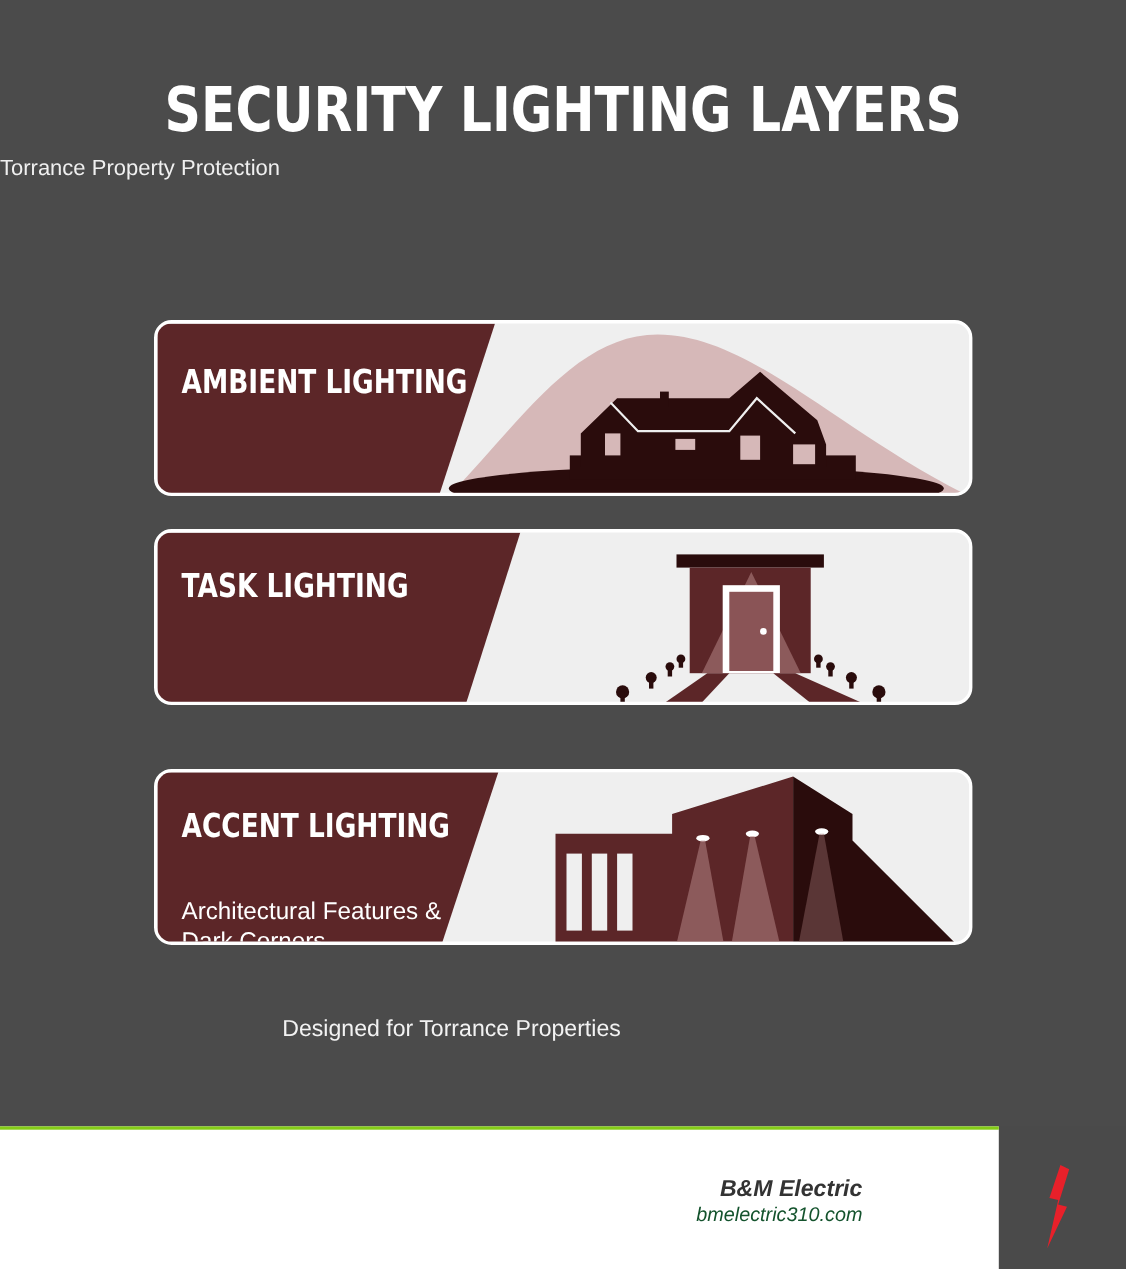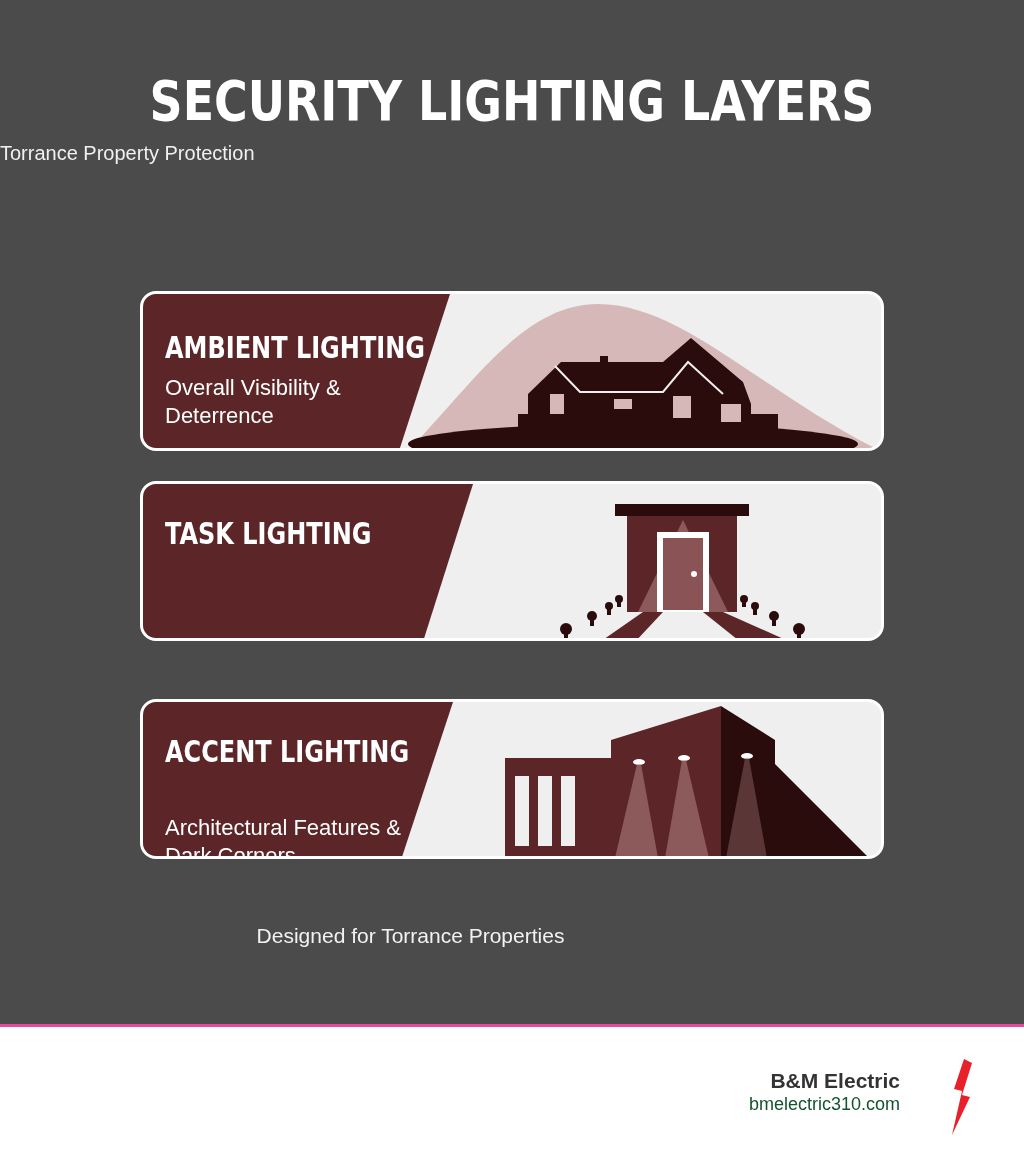--- a/index.html
+++ b/index.html
@@ -5,39 +5,38 @@
   html, body { margin:0; padding:0; }
   body { width:1024px; height:1154px; background:#4a4a4a; position:relative; overflow:hidden; font-family:"Liberation Sans", sans-serif; }
   .poster { position:absolute; left:0; top:0; width:1024px; height:1024px; background:#4b4b4b; }
   .title { position:absolute; top:68px; left:0; width:1024px; text-align:center; color:#fff; font-family:"DejaVu Sans", sans-serif; font-weight:bold; font-size:56px; letter-spacing:0px; transform:scaleX(0.82); transform-origin:center; }
   .subtitle { position:absolute; top:142px; left:0; width:928px; color:#f0f0f0; font-size:20px; }
   .card { position:absolute; left:140px; width:744px; height:160px; background:#efefef; border:3px solid #fff; border-radius:16px; overflow:hidden; box-sizing:border-box; }
   .card .heading { position:absolute; left:22px; color:#fff; font-family:"DejaVu Sans", sans-serif; font-weight:bold; font-size:30px; transform:scaleX(0.8); transform-origin:left; white-space:nowrap; }
   .card .desc { position:absolute; left:22px; color:#fff; font-size:22px; line-height:28px; width:260px; }
   .card svg { position:absolute; top:0; }
   .footnote { position:absolute; top:924px; left:0; width:821px; text-align:center; color:#f2f2f2; font-size:21px; }
-  .footer { position:absolute; left:0; top:1024px; width:1024px; height:130px; background:#fff; border-top:3px solid #ec4899; box-sizing:border-box; }
+  .footer { position:absolute; left:0; top:1024px; width:908px; height:130px; background:#fff; border-top:3px solid #84cc16; box-sizing:border-box;font-style:italic; }
   .brand { position:absolute; right:124px; top:42px; text-align:right; }
   .brand-name { color:#333; font-weight:bold; font-size:21px; }
   .brand-url { color:#14532d; font-size:18px; margin-top:1px; }
   .logo { position:absolute; left:946px; top:30px; width:30px; height:80px; }
 </style>
 </head>
 <body>
 
 <div class="poster">
   <div class="title">SECURITY LIGHTING LAYERS</div>
   <div class="subtitle">Torrance Property Protection</div>
 
   <div class="card" style="top:273px;margin-top:18px;">
     <svg width="744" height="160" style="left:0">
       <polygon points="0,0 307,0 255,160 0,160" fill="#5c2628"></polygon>
     </svg>
     <div class="heading" style="top:36px;">AMBIENT LIGHTING</div>
-    <div class="desc" style="top:80px;">Overall Visibility &amp; Deterrence</div>
     <svg width="744" height="160" style="left:0">
       <path d="M262,160 C330,90 380,10 455,10 C540,10 620,100 744,160 Z" fill="#d6b8b8"></path>
       <ellipse cx="490" cy="150" rx="225" ry="20" fill="#2a0c0c"></ellipse>
       <rect x="375" y="120" width="260" height="22" fill="#2a0c0c"></rect>
       <polygon points="385,100 418,68 520,68 548,44 600,88 608,110 608,130 385,130" fill="#2a0c0c"></polygon>
       <rect x="457" y="62" width="8" height="14" fill="#2a0c0c"></rect>
       <polyline points="412,72 437,98 520,98 545,68 580,100" fill="none" stroke="#efefef" stroke-width="2"></polyline>
       <rect x="407" y="100" width="14" height="20" fill="#d6b8b8"></rect>
       <rect x="471" y="105" width="18" height="10" fill="#d6b8b8"></rect>
       <rect x="530" y="102" width="18" height="22" fill="#d6b8b8"></rect>

